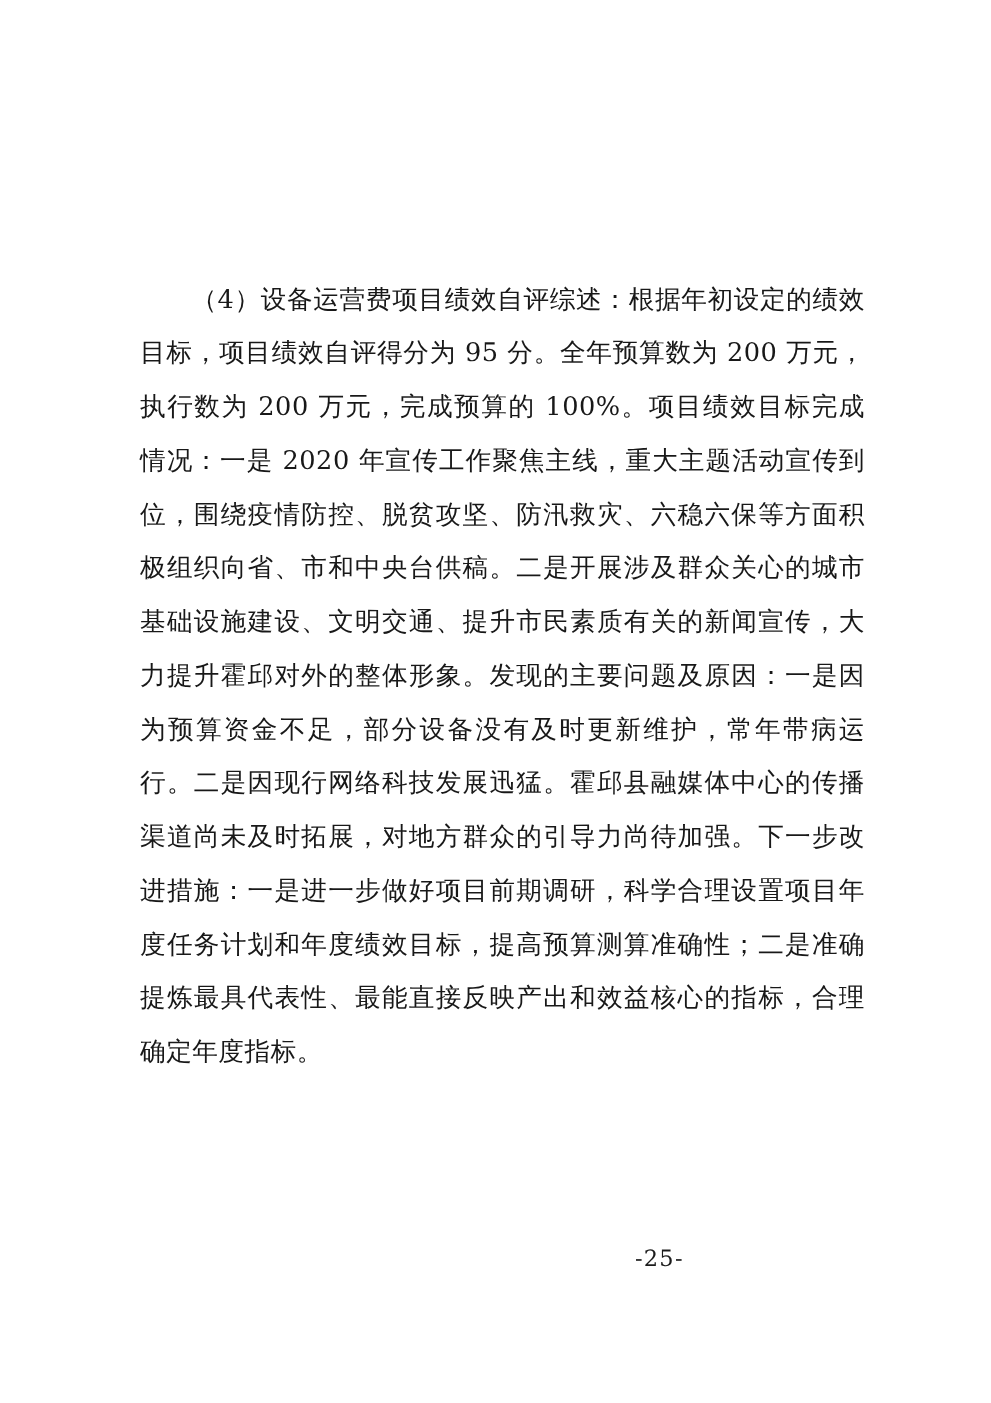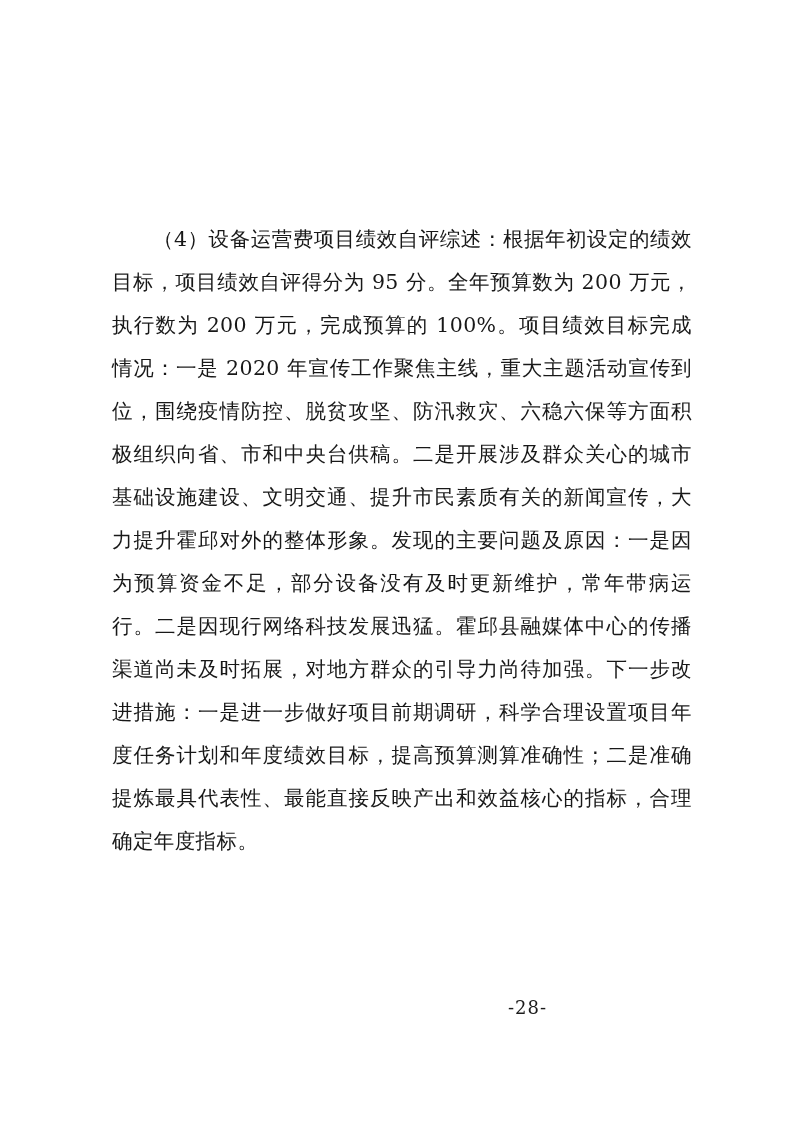--- a/index.html
+++ b/index.html
@@ -53,15 +53,15 @@
 </style>
 </head>
 <body>
 
 <div class="page">
 
   <div class="body-block">
     <p class="paragraph">（4）设备运营费项目绩效自评综述：根据年初设定的绩效目标，项目绩效自评得分为 95 分。全年预算数为 200 万元，执行数为 200 万元，完成预算的 100%。项目绩效目标完成情况：一是 2020 年宣传工作聚焦主线，重大主题活动宣传到位，围绕疫情防控、脱贫攻坚、防汛救灾、六稳六保等方面积极组织向省、市和中央台供稿。二是开展涉及群众关心的城市基础设施建设、文明交通、提升市民素质有关的新闻宣传，大力提升霍邱对外的整体形象。发现的主要问题及原因：一是因为预算资金不足，部分设备没有及时更新维护，常年带病运行。二是因现行网络科技发展迅猛。霍邱县融媒体中心的传播渠道尚未及时拓展，对地方群众的引导力尚待加强。下一步改进措施：一是进一步做好项目前期调研，科学合理设置项目年度任务计划和年度绩效目标，提高预算测算准确性；二是准确提炼最具代表性、最能直接反映产出和效益核心的指标，合理确定年度指标。</p>
   </div>
 
-  <div class="page-number">-28-</div>
+  <div class="page-number">-25-</div>
 
 </div>
 
 </body></html>

